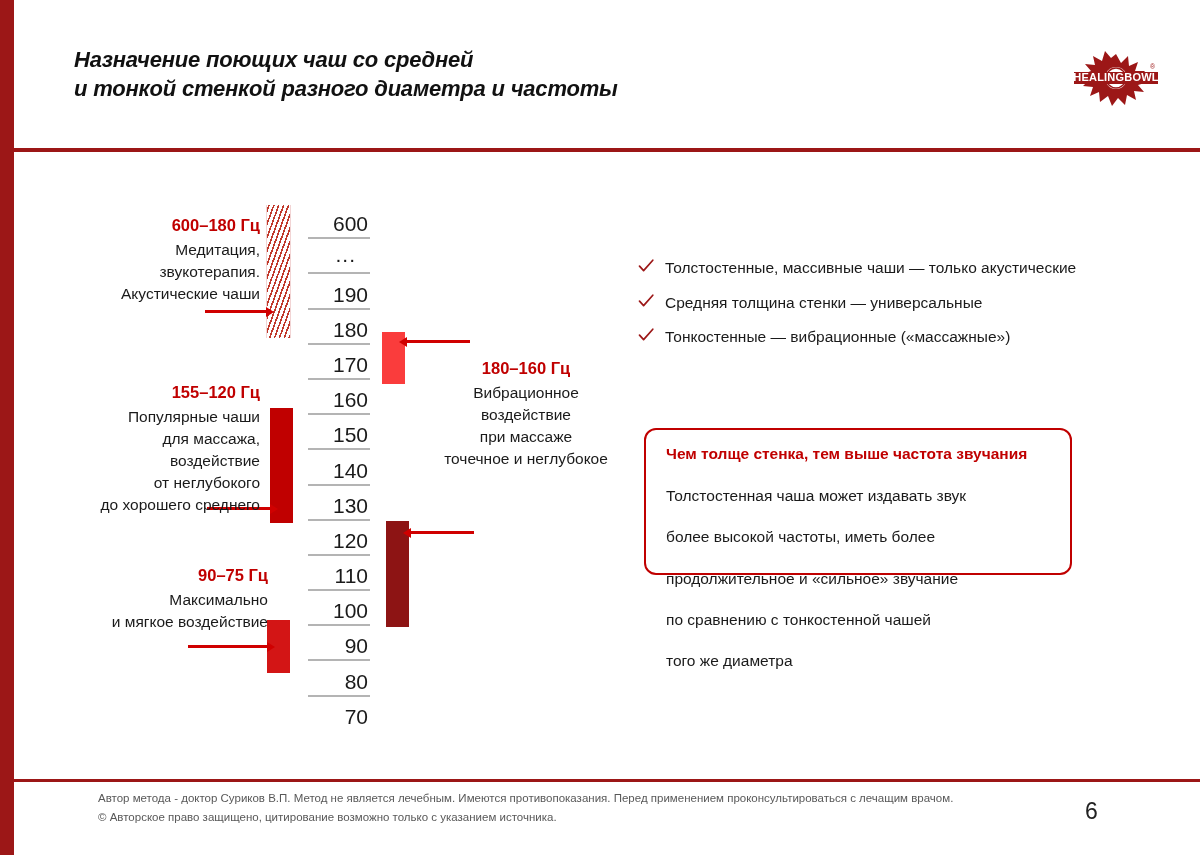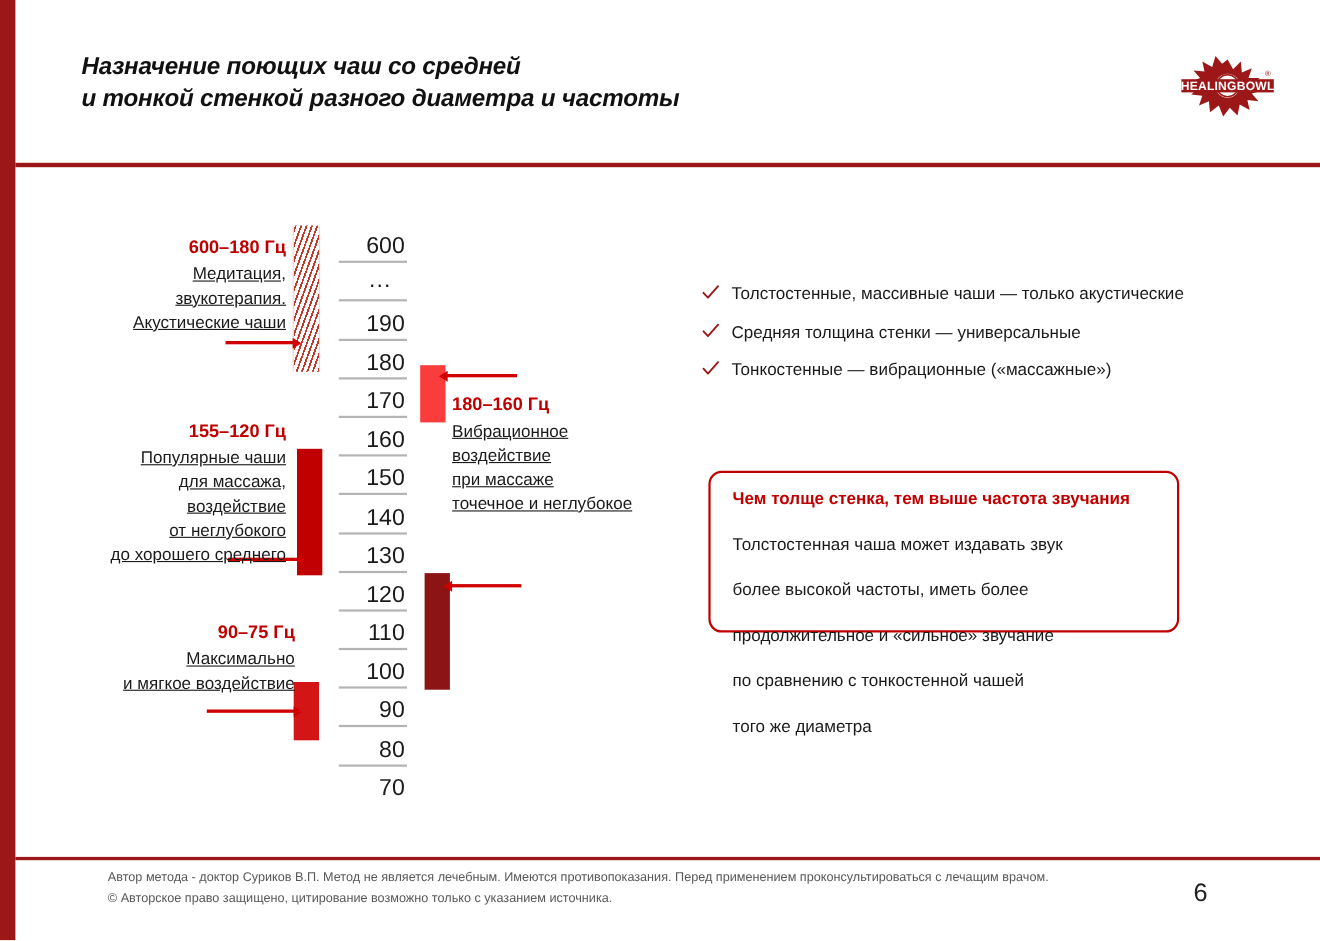--- a/index.html
+++ b/index.html
@@ -175,29 +175,29 @@
     font-weight: bold;
     color: #c00000;
     line-height: 1.5;
     margin-bottom: 1px;
   }
   .anno .desc {
     font-size: 15.5px;
     color: #1a1a1a;
     line-height: 1.42;
   }
-  .anno .desc span { display: block; text-decoration: underline; }
+  .anno .desc span { display: block; }
 
   .anno-left { text-align: right; }
   .anno-right { text-align: left; }
 
   .anno-meditation { left: 30px;  top: 213px; width: 230px; }
   .anno-popular    { left: 20px;  top: 380px; width: 240px; }
   .anno-max        { left: 20px;  top: 563px; width: 248px; }
-  .anno-vibro      { left: 411px; top: 356px; width: 230px; }
+  .anno-vibro      { left: 411px; top: 356px; width: 230px; text-align: center; }
   .anno-main       { left: 414px; top: 546px; width: 220px; }
 
   
   .checklist {
     position: absolute;
     left: 638px;
     top: 258px;
     width: 520px;
   }
   .check-item {

